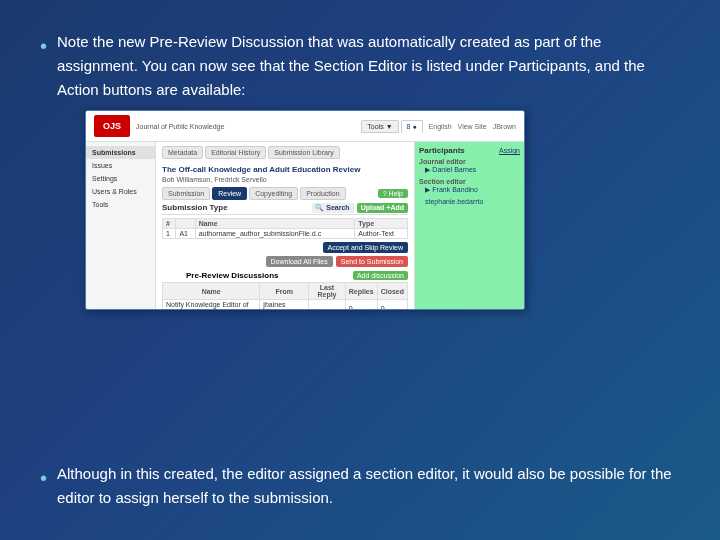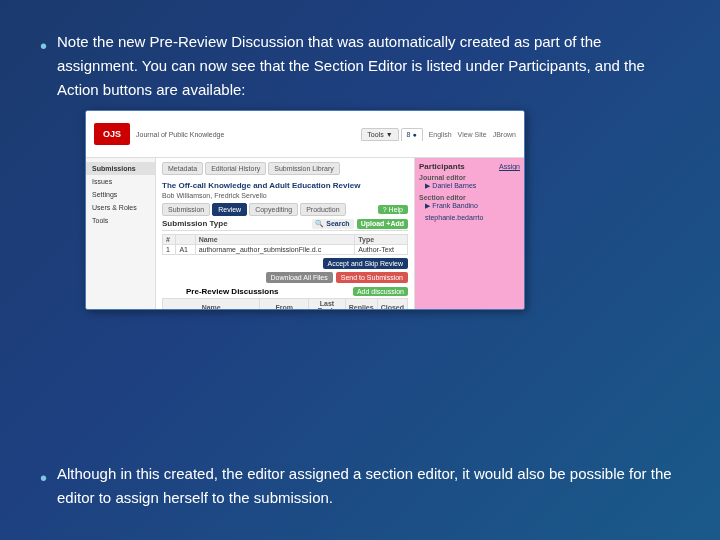--- a/index.html
+++ b/index.html
@@ -58,21 +58,21 @@
       background: #fff;
       width: 440px;
       height: 200px;
       box-shadow: 2px 2px 8px rgba(0,0,0,0.4);
     }
 
     
     .ojs-header {
       background: #fff;
       border-bottom: 1px solid #ddd;
-      padding: 12px 8px;
+      padding: 4px 8px;
       display: flex;
       align-items: center;
       gap: 6px;
     }
 
     .ojs-logo {
       width: 36px;
       height: 22px;
       background: #cc0000;
       color: white;
@@ -260,21 +260,21 @@
     .ojs-discussion-table td {
       padding: 1px 3px;
       border: 1px solid #ddd;
       color: #333;
     }
 
     .ojs-right-panel {
       width: 110px;
       border-left: 1px solid #ddd;
       padding: 4px;
-      background: #f9a8d4;
+      background: #86efac;
     }
 
     .ojs-participants-header {
       display: flex;
       justify-content: space-between;
       align-items: center;
       margin-bottom: 3px;
     }
 
     .ojs-participants-title {

